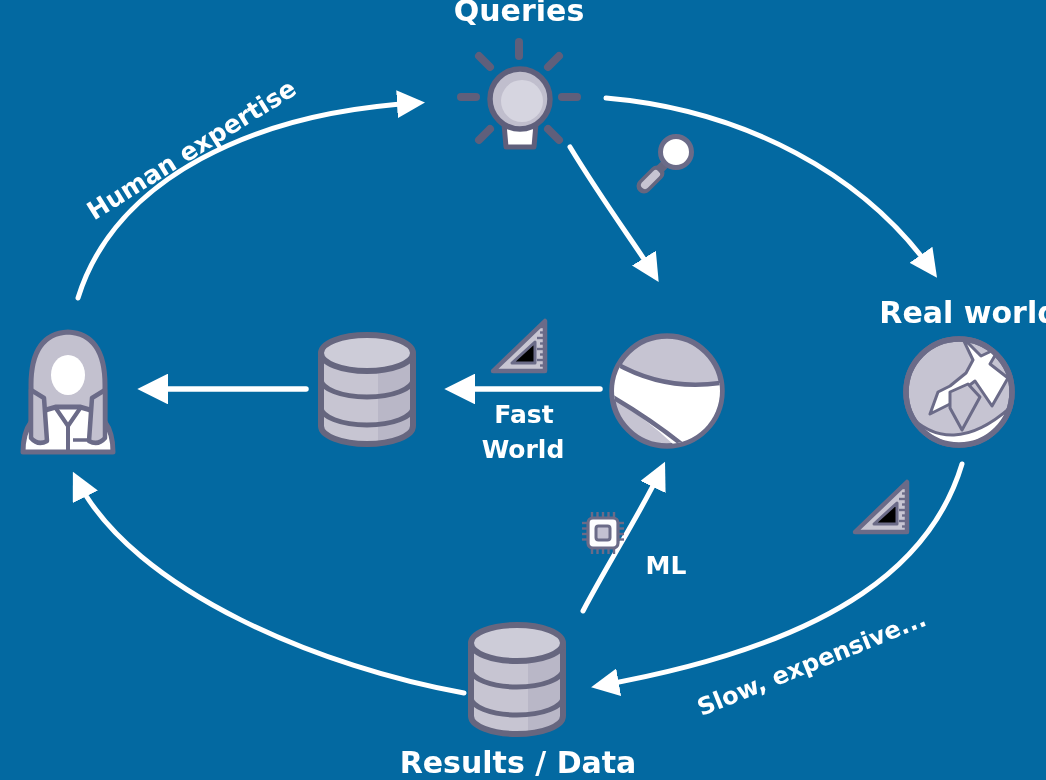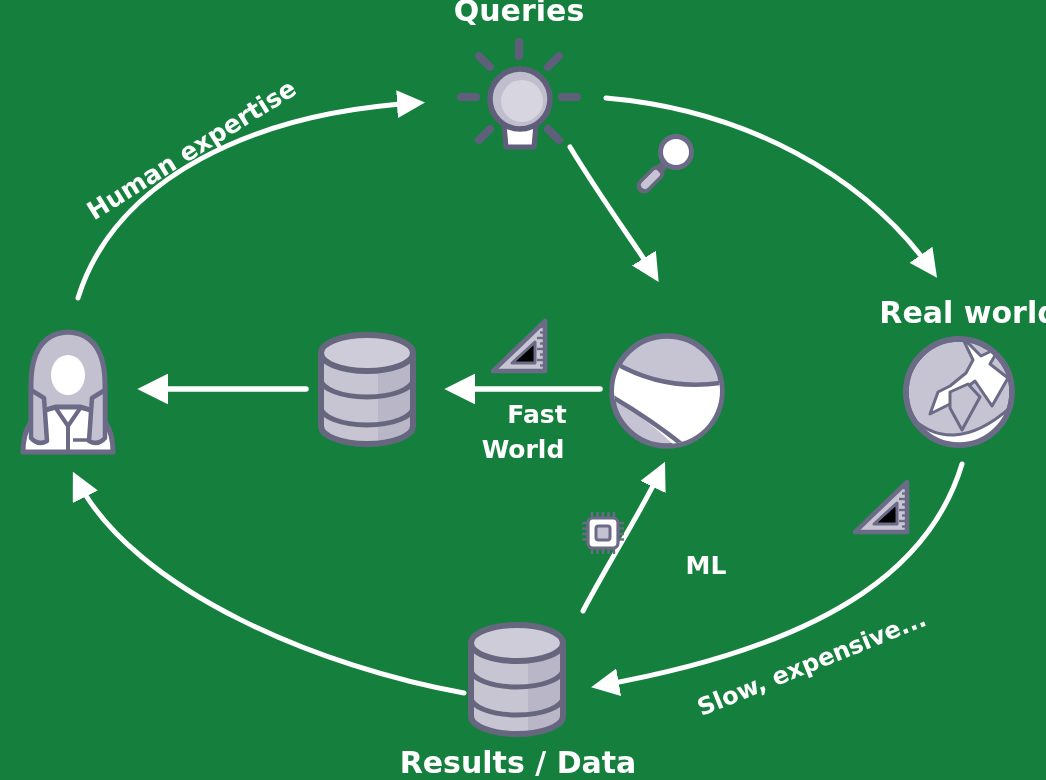--- a/index.html
+++ b/index.html
@@ -1,19 +1,19 @@
 <!DOCTYPE html>
 <html><head>
 <meta charset="utf-8">
 <style>
   html,body{margin:0;padding:0;background:#000;}
   #stage{
     position:relative;
     width:1046px;height:780px;
-    background:#15803d;
+    background:#0369a1;
     overflow:hidden;
     font-family:"DejaVu Sans", sans-serif;
   }
   #diagram-svg{position:absolute;left:0;top:0;}
   .label{
     position:absolute;
     color:#ffffff;
     font-weight:bold;
     white-space:nowrap;
     transform:translateX(-50%);
@@ -164,23 +164,23 @@
     </g>
   </svg>
 
   <div class="label lbl-30" style="left:519px;top:-6px;">Queries</div>
 
 
   <div class="label lbl-30" style="left:969px;top:296px;">Real world</div>
 
   <div class="label lbl-30" style="left:518px;top:746px;text-align:center;">Results / Data</div>
 
-  <div class="label lbl-25" style="left:537px;top:401px;">Fast</div>
+  <div class="label lbl-25" style="left:524px;top:401px;">Fast</div>
 
   <div class="label lbl-25" style="left:523px;top:436px;">World</div>
 
-  <div class="label lbl-25" style="left:706px;top:552px;text-align:center;">ML</div>
+  <div class="label lbl-25" style="left:666px;top:552px;text-align:center;">ML</div>
 
   <div class="label lbl-25" id="lbl-human" style="left:192px;top:136px;">Human expertise</div>
 
   <div class="label lbl-24" id="lbl-slow" style="left:812px;top:650px;">Slow, expensive...</div>
 
 </div>
 
 </body></html>

